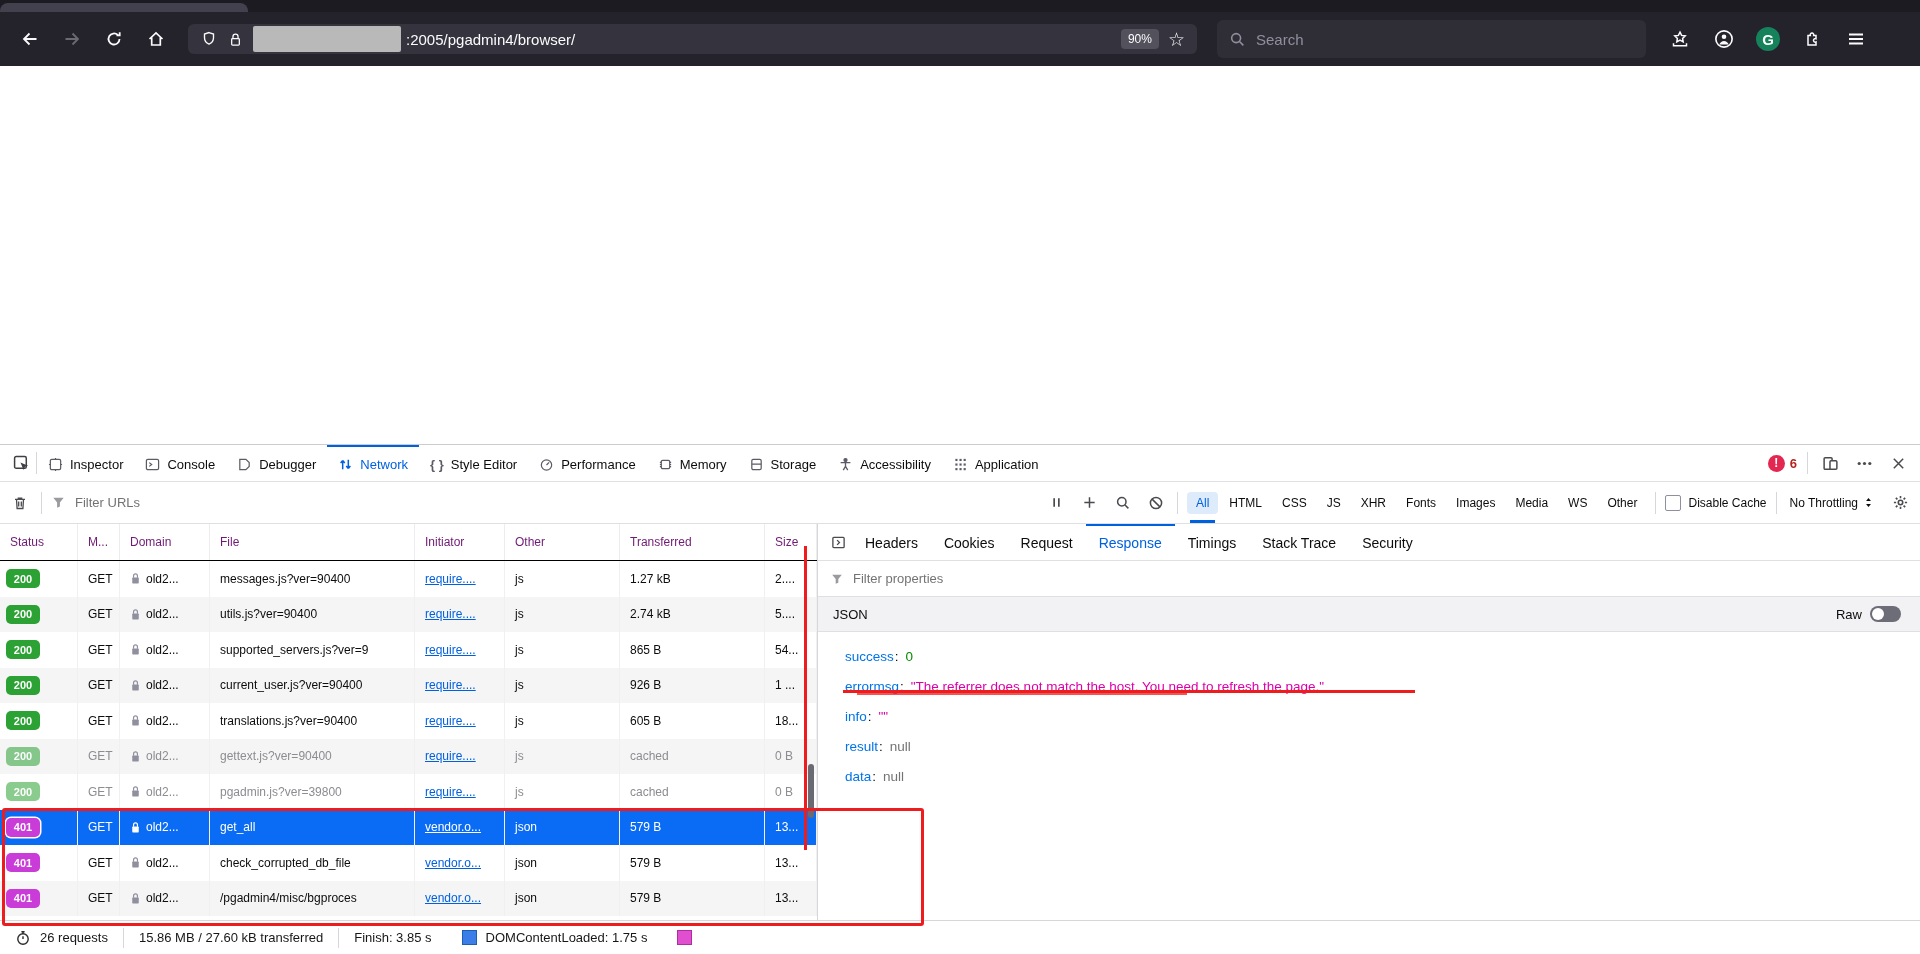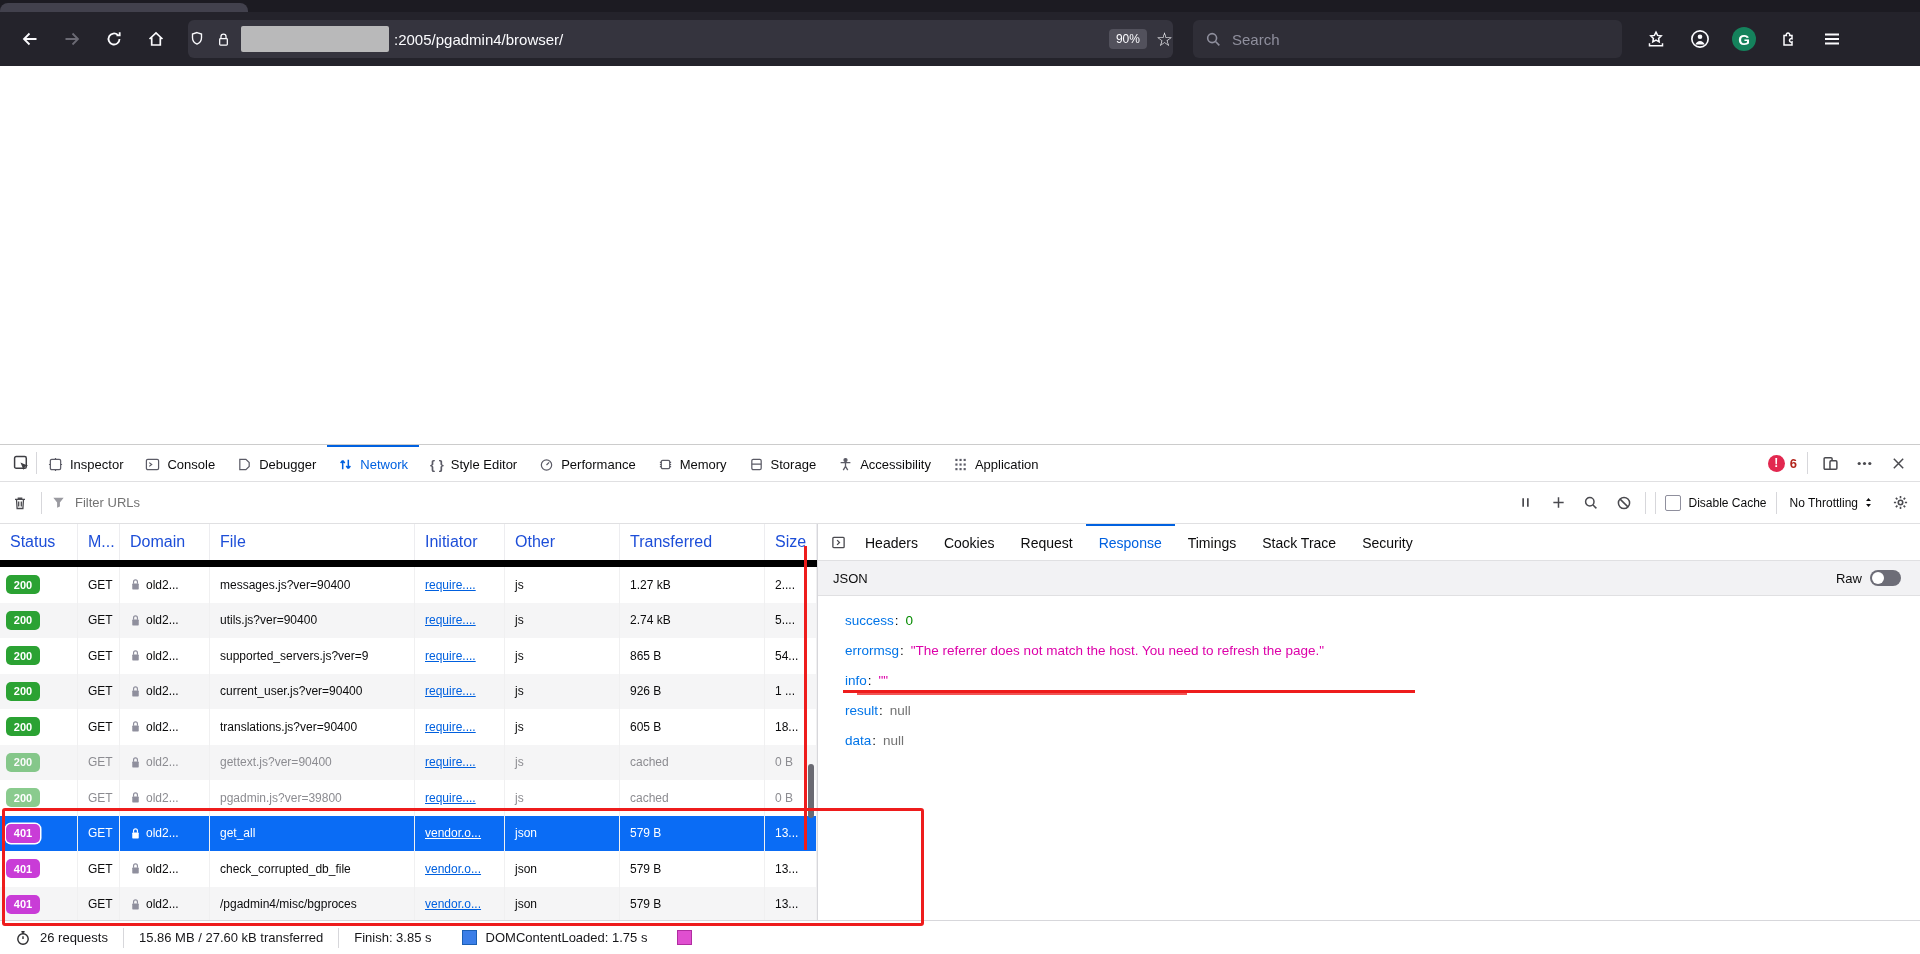--- a/index.html
+++ b/index.html
@@ -6,22 +6,22 @@
   body{width:1920px;height:954px;position:relative;overflow:hidden;background:#fff;
        font-family:"Liberation Sans",sans-serif;-webkit-font-smoothing:antialiased}
   svg{display:block}
 
   
   .tabstrip{height:12px;background:#1c1b22;position:relative}
   .btab{position:absolute;left:0;top:3px;width:248px;height:9px;background:#42414d;border-radius:8px 8px 0 0}
   .toolbar{height:54px;background:#24232b;display:flex;align-items:center;padding:0 12px;gap:6px}
   .navbtn{width:36px;height:36px;display:flex;align-items:center;justify-content:center;color:#fbfbfe;border-radius:4px}
   .navbtn.dim{color:#6b6a74}
-  .urlbar{flex:0 0 985px;height:38px;background:#35343e;border-radius:6px;display:flex;align-items:center;
-          padding:0 0;gap:9px;margin-left:8px;color:#fbfbfe}
+  .urlbar{flex:0 0 985px;height:30px;background:#35343e;border-radius:6px;display:flex;align-items:center;
+          padding:0 12px;gap:9px;margin-left:8px;color:#fbfbfe}
   .redacted{width:148px;height:26px;background:#b9b9ba;border-radius:2px;flex:none}
   .urltext{font-size:15px;color:#fbfbfe;white-space:nowrap;margin-left:-4px}
   .uspacer{flex:1}
   .zoombadge{background:#52515c;color:#fbfbfe;font-size:12px;padding:3px 7px;border-radius:4px}
   .staricon{font-size:19px;color:#fbfbfe;line-height:1}
   .staricon::after{content:"☆"}
   .searchbar{flex:0 0 405px;height:38px;background:#2f2e37;border-radius:6px;display:flex;align-items:center;
              padding:0 12px;gap:10px;margin-left:14px;color:#8f8f9d;font-size:15px}
   .chromeicons{display:flex;align-items:center;gap:8px;margin-left:10px;color:#fbfbfe}
   .cbtn{width:36px;height:36px;display:flex;align-items:center;justify-content:center}
@@ -56,21 +56,21 @@
   .pills{display:flex;gap:2px;align-items:center}
   .pill{padding:4px 9px;border-radius:4px;color:#0c0c0d;position:relative;font-size:12px}
   .pill.active{color:var(--accent);background:rgba(2,97,224,.13)}
   .pill.active::after{content:"";position:absolute;left:3px;right:3px;bottom:-9px;height:3px;background:var(--accent)}
   .cb{width:14px;height:14px;border:1px solid #8f8f9d;border-radius:2px;background:#fff;flex:none}
   .chk{display:flex;align-items:center;gap:7px}
   .throttle{display:flex;align-items:center;gap:4px;padding:0 4px;color:#0c0c0d}
 
   .net-body{height:396px;display:flex;overflow:hidden}
   .req-list{width:818px;flex:none;border-right:1px solid #d7d7db;box-sizing:border-box;position:relative;overflow:hidden}
-  .req-header{display:flex;height:36px;border-bottom:7px solid #000000;color:#1d4ed8;font-size:16px}
+  .req-header{display:flex;height:36px;border-bottom:1px solid #000000;color:#701a75;font-size:12px}
   .hcell{display:flex;align-items:center;padding-left:10px;box-sizing:border-box;border-right:1px solid #ededf0;
          white-space:nowrap;overflow:hidden}
   .row{display:flex;height:35.5px;align-items:center;font-size:12px;background:#fff}
   .row:nth-child(even){background:#f5f5f6}
   .row.cached{color:#8c8c91}
   .row.cached .badge{opacity:.55}
   .row.selected{background:var(--selection);color:#fff}
   .row.selected .link{color:#fff}
   .row.selected .locki{color:#fff}
   .row.selected .badge{box-shadow:0 0 0 1.5px #fff}
@@ -363,20 +363,32 @@
           <path d="M10 10l3.4 3.4"></path>
         </svg>
     </span>
     <span class="tbtn">
       <svg width="16" height="16" viewBox="0 0 16 16" fill="none" stroke="currentColor" stroke-width="1.5">
           <circle cx="8" cy="8" r="5.6"></circle>
           <path d="M4.1 4.1l7.8 7.8"></path>
         </svg>
     </span>
     <span class="vsep"></span>
+    <div class="pills" id="typeFilters">
+        <span class="pill active">All</span>
+        <span class="pill">HTML</span>
+        <span class="pill">CSS</span>
+        <span class="pill">JS</span>
+        <span class="pill">XHR</span>
+        <span class="pill">Fonts</span>
+        <span class="pill">Images</span>
+        <span class="pill">Media</span>
+        <span class="pill">WS</span>
+        <span class="pill">Other</span>
+      </div>
     <span class="vsep"></span>
     <span class="chk">
       <span class="cb"></span>
       <span>Disable Cache</span>
     </span>
     <span class="vsep"></span>
     <span class="throttle">
       <span>No Throttling</span>
       <svg width="13" height="13" viewBox="0 0 16 16" fill="currentColor">
           <path d="M8 2.6l3 3.6H5zM8 13.4l3-3.6H5z"></path>
@@ -638,20 +650,26 @@
         <div id="detTabs" style="display:flex;height:100%">
             <div class="det-tab">Headers</div>
             <div class="det-tab">Cookies</div>
             <div class="det-tab">Request</div>
             <div class="det-tab active">Response</div>
             <div class="det-tab">Timings</div>
             <div class="det-tab">Stack Trace</div>
             <div class="det-tab">Security</div>
           </div>
       </div>
+      <div class="det-filter">
+        <svg width="14" height="14" viewBox="0 0 16 16" fill="#9a9aa0">
+            <path d="M2.5 3h11L9.5 8v4.2l-3 1.3V8z"></path>
+          </svg>
+        <span>Filter properties</span>
+      </div>
       <div class="json-head">
         <span>JSON</span>
         <span class="rawlab">Raw</span>
         <span class="raw-toggle"></span>
       </div>
       <div class="props" id="props">
           <div class="prop">
             <span class="k">success</span>
             <span class="colon">:</span>
             <span class="v number">0</span>

